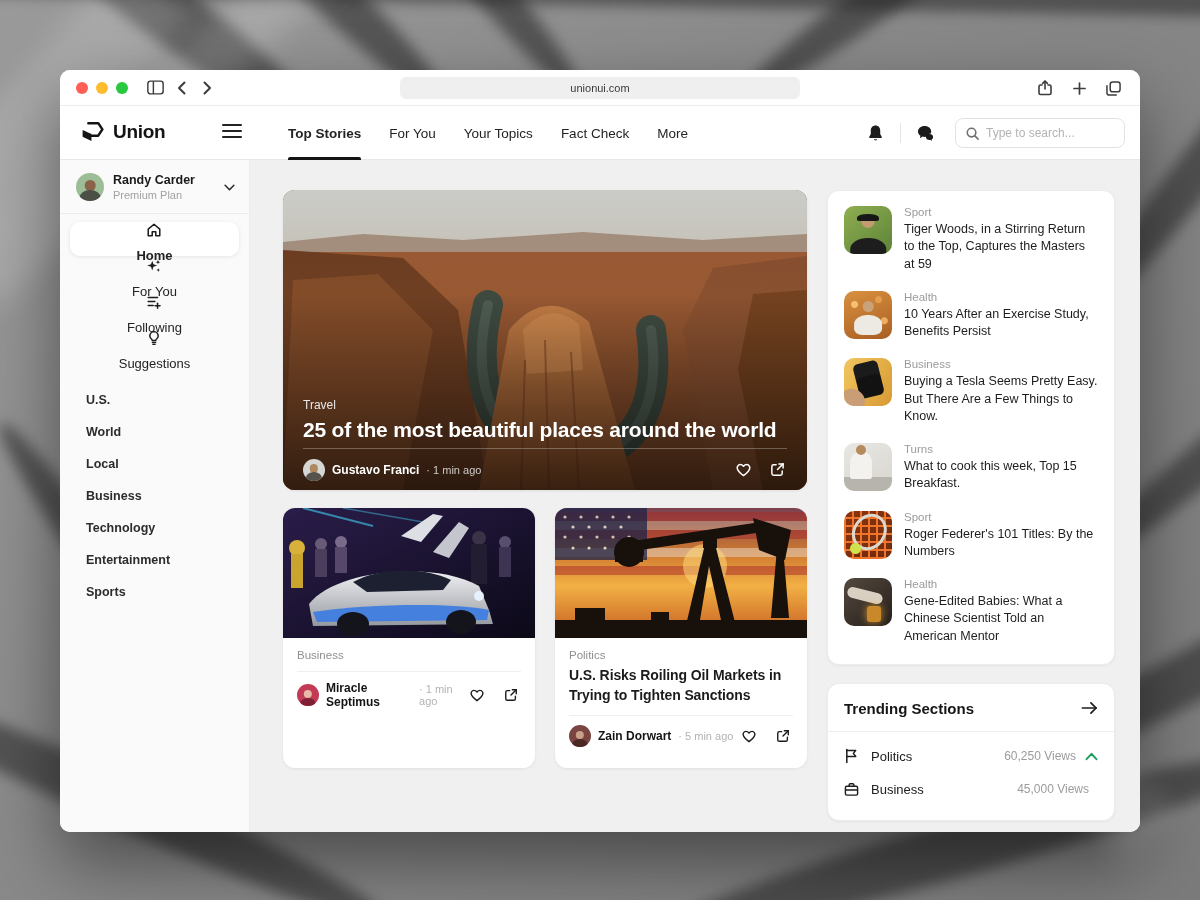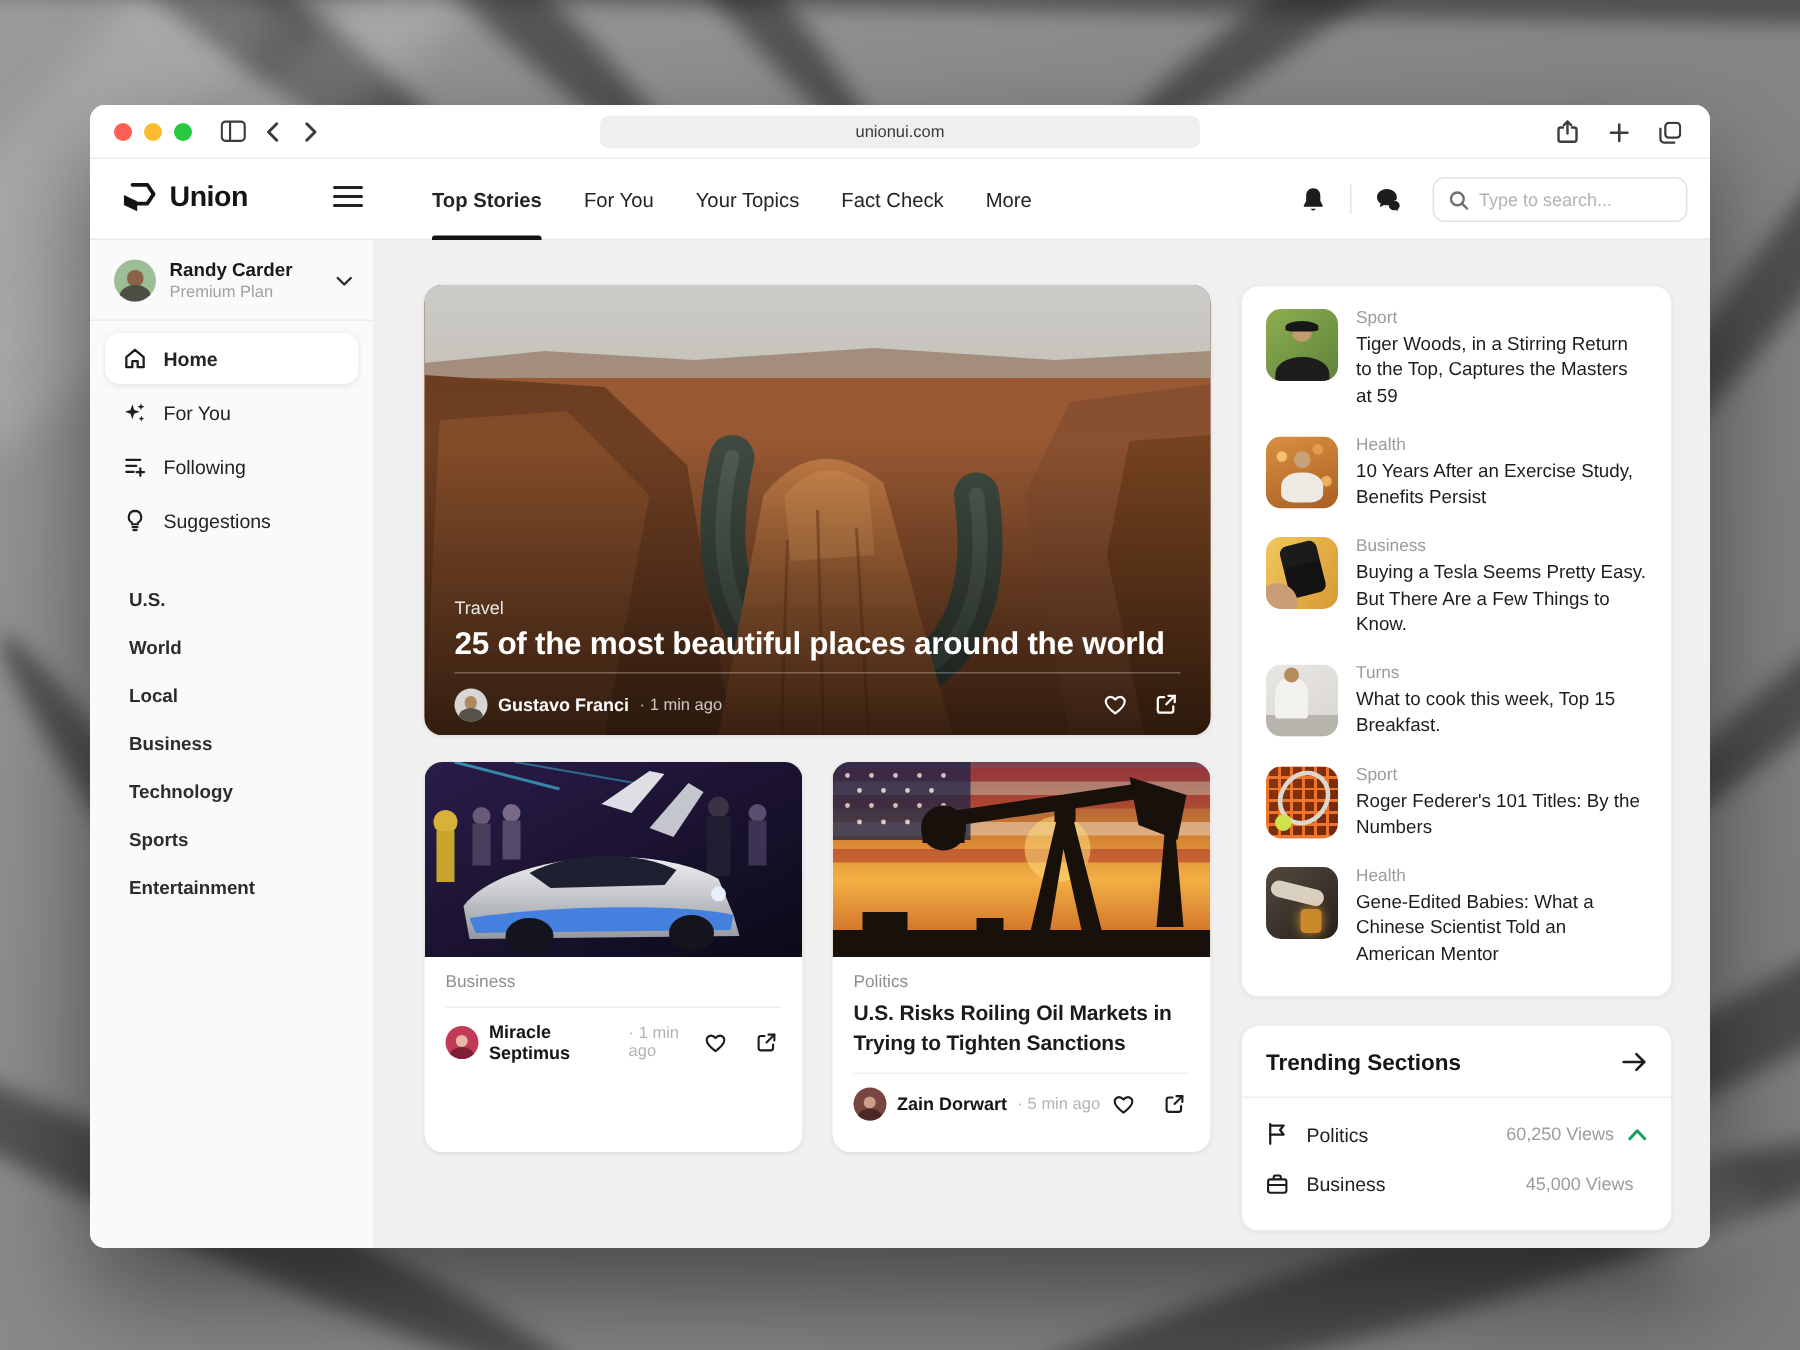--- a/index.html
+++ b/index.html
@@ -60,21 +60,21 @@
   .avatar::before{ content:""; position:absolute; left:50%; top:26%; width:38%; height:38%;
                    transform:translateX(-50%); border-radius:50%; background:var(--skin,#8a6a4e); }
   .avatar::after{ content:""; position:absolute; left:50%; top:62%; width:74%; height:55%;
                   transform:translateX(-50%); border-radius:50% 50% 0 0; background:var(--shirt,#3a3a3a); }
   .av-randy{ width:28px; height:28px; background:#9dbd97; --skin:#8a6247; --shirt:#4b4f46; }
   .user-meta { flex:1; }
   .user-name { font-size:12.5px; font-weight:700; color:#191919; }
   .user-plan { font-size:11px; color:#a2a2a2; margin-top:2px; }
   .sb-divider { height:1px; background:#ececec; margin:0 0 8px 0; }
   .nav-item { display:flex; align-items:center; gap:10px; height:34px; margin:2px 10px; padding:0 12px;
-              border-radius:10px; font-size:13px; color:#232323; font-weight:500; cursor:pointer; }
+              border-radius:10px; font-size:13px; color:#232323; font-weight:500; cursor:pointer;flex-direction:column; }
   .nav-item.active { background:#fff; font-weight:700; box-shadow:0 1px 4px rgba(0,0,0,.09); }
   .nav-item .nicon{ display:flex; width:17px; color:#1d1d1d; }
   .cat-list { margin-top:20px; }
   .cat-item { padding:9px 26px; font-size:12.5px; font-weight:600; color:#2c2c2c; cursor:pointer; }
 
   
   .main { position:absolute; left:190px; top:90px; right:0; bottom:0; background:#f0f0f1; overflow:hidden; }
   .hero-card { position:absolute; left:33px; top:30px; width:524px; height:300px; border-radius:12px;
                overflow:hidden; background:#7a4a2e; box-shadow:0 1px 3px rgba(0,0,0,.08); cursor:pointer; }
   .hero-card svg.scene { position:absolute; inset:0; }
@@ -357,22 +357,22 @@
       </span>
       <span>Suggestions</span>
     </div>
 
     <div class="cat-list">
       <div class="cat-item">U.S.</div>
       <div class="cat-item">World</div>
       <div class="cat-item">Local</div>
       <div class="cat-item">Business</div>
       <div class="cat-item">Technology</div>
+      <div class="cat-item">Entertainment</div>
       <div class="cat-item">Sports</div>
-      <div class="cat-item">Entertainment</div>
     </div>
   </div>
 
   <div class="main">
 
     <div class="hero-card">
       <svg class="scene" width="524" height="300" viewBox="0 0 524 300" preserveAspectRatio="none">
         <defs>
           <linearGradient id="sky" x1="0" y1="0" x2="0" y2="1">
               <stop offset="0" stop-color="#dcddd9"></stop>

